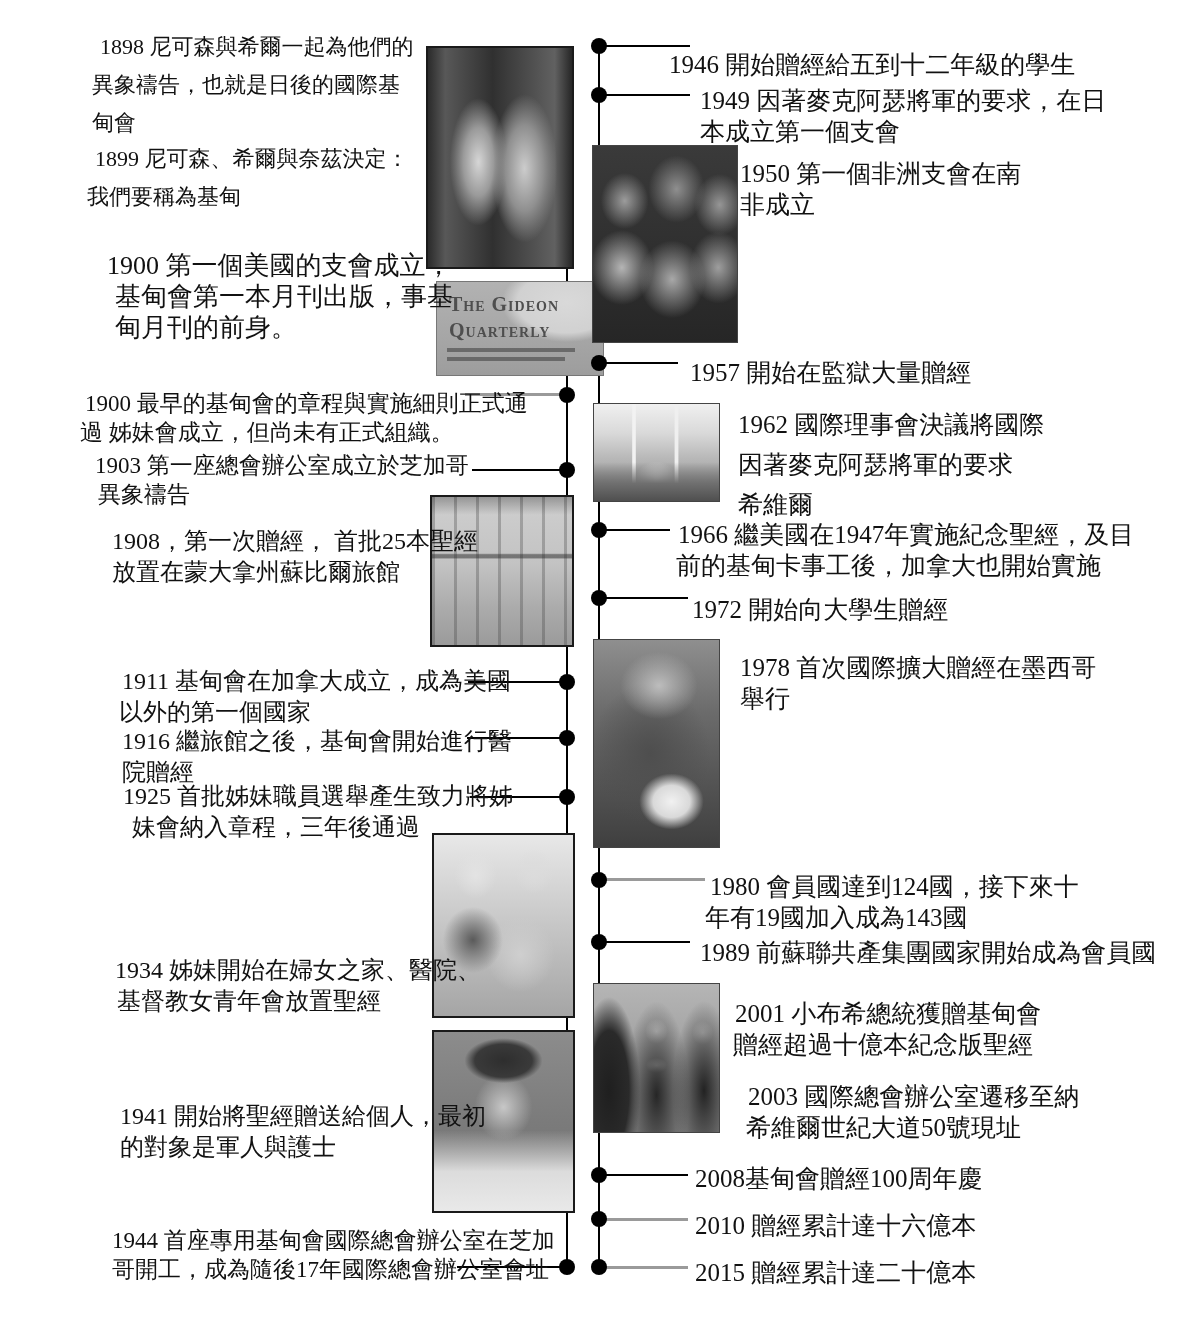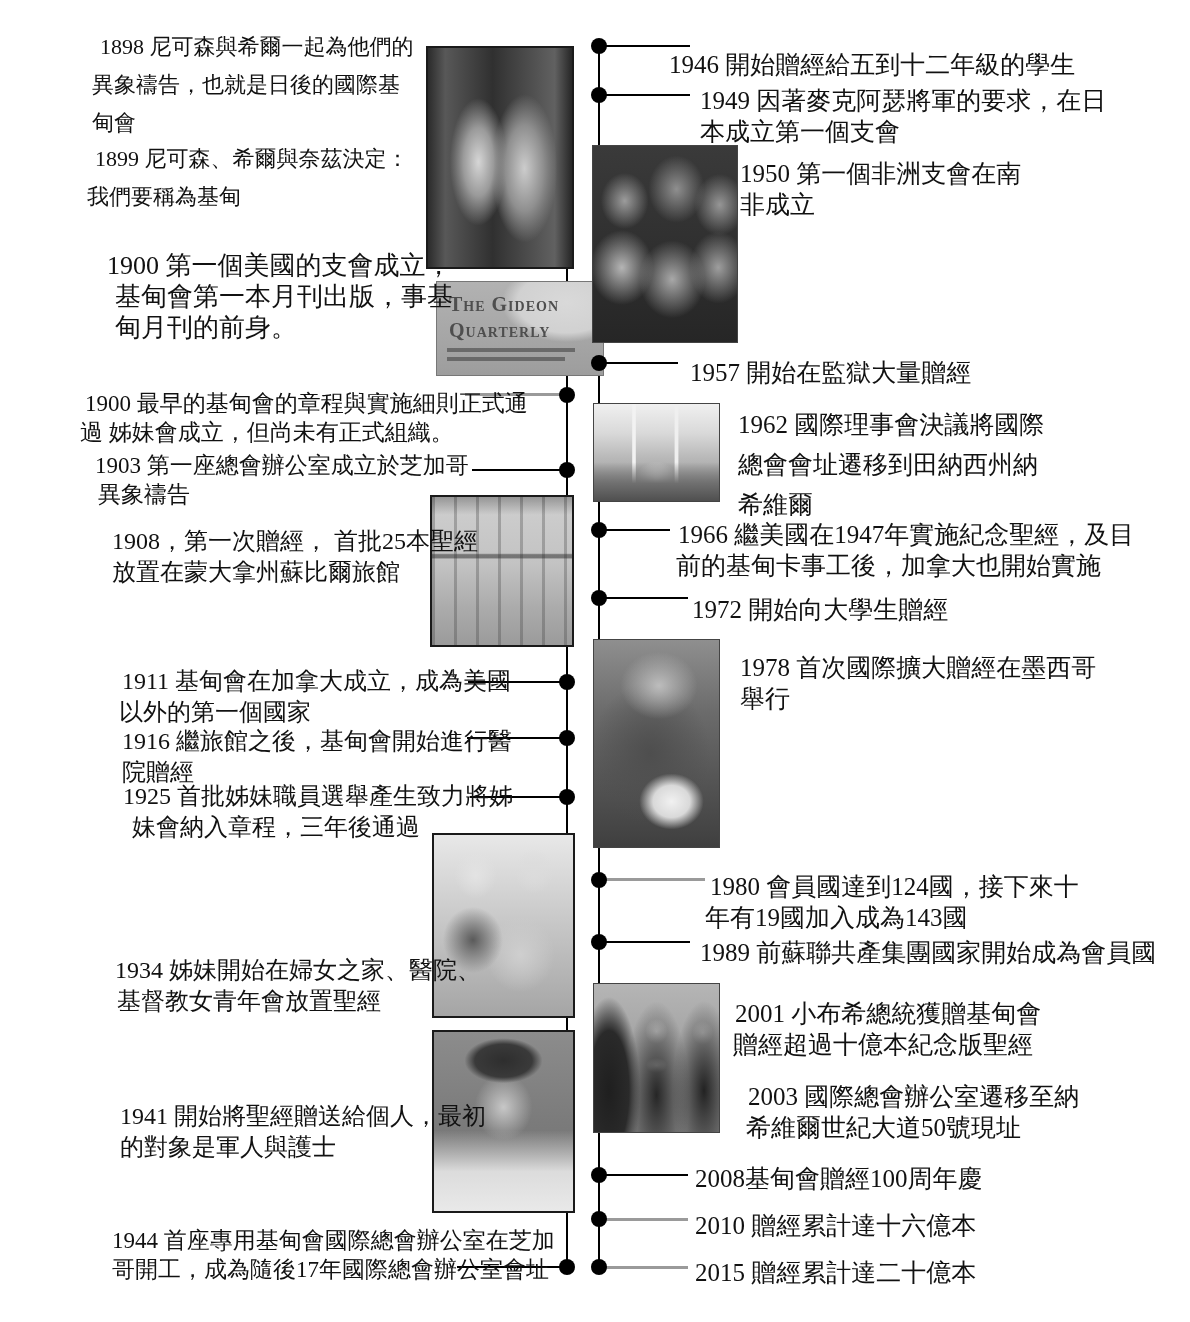--- a/index.html
+++ b/index.html
@@ -199,21 +199,21 @@
   </div>
   <div class="t midr" style="left:740px;top:158px">
     <span class="ln">1950 第一個非洲支會在南</span>
     <span class="ln">非成立</span>
   </div>
   <div class="t midr" style="left:690px;top:357px">
     <span class="ln">1957 開始在監獄大量贈經</span>
   </div>
   <div class="t midr lh40" style="left:738px;top:405px">
     <span class="ln">1962 國際理事會決議將國際</span>
-    <span class="ln">總會會址遷移到田納西州納</span>
+    <span class="ln">因著麥克阿瑟將軍的要求</span>
     <span class="ln">希維爾</span>
   </div>
   <div class="t midr" style="left:678px;top:519px">
     <span class="ln">1966 繼美國在1947年實施紀念聖經，及目</span>
     <span class="ln" style="margin-left:-2px">前的基甸卡事工後，加拿大也開始實施</span>
   </div>
   <div class="t midr" style="left:692px;top:594px">
     <span class="ln">1972 開始向大學生贈經</span>
   </div>
   <div class="t midr" style="left:740px;top:652px">

